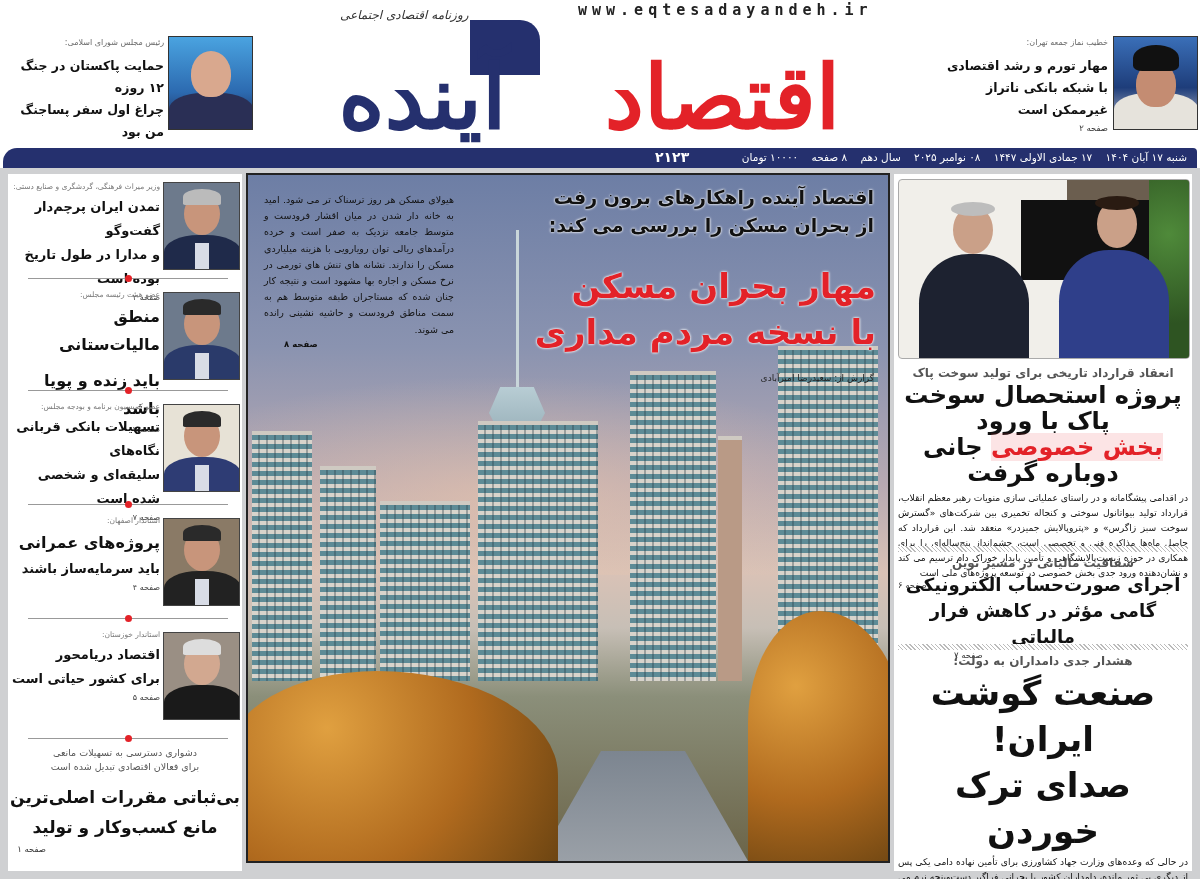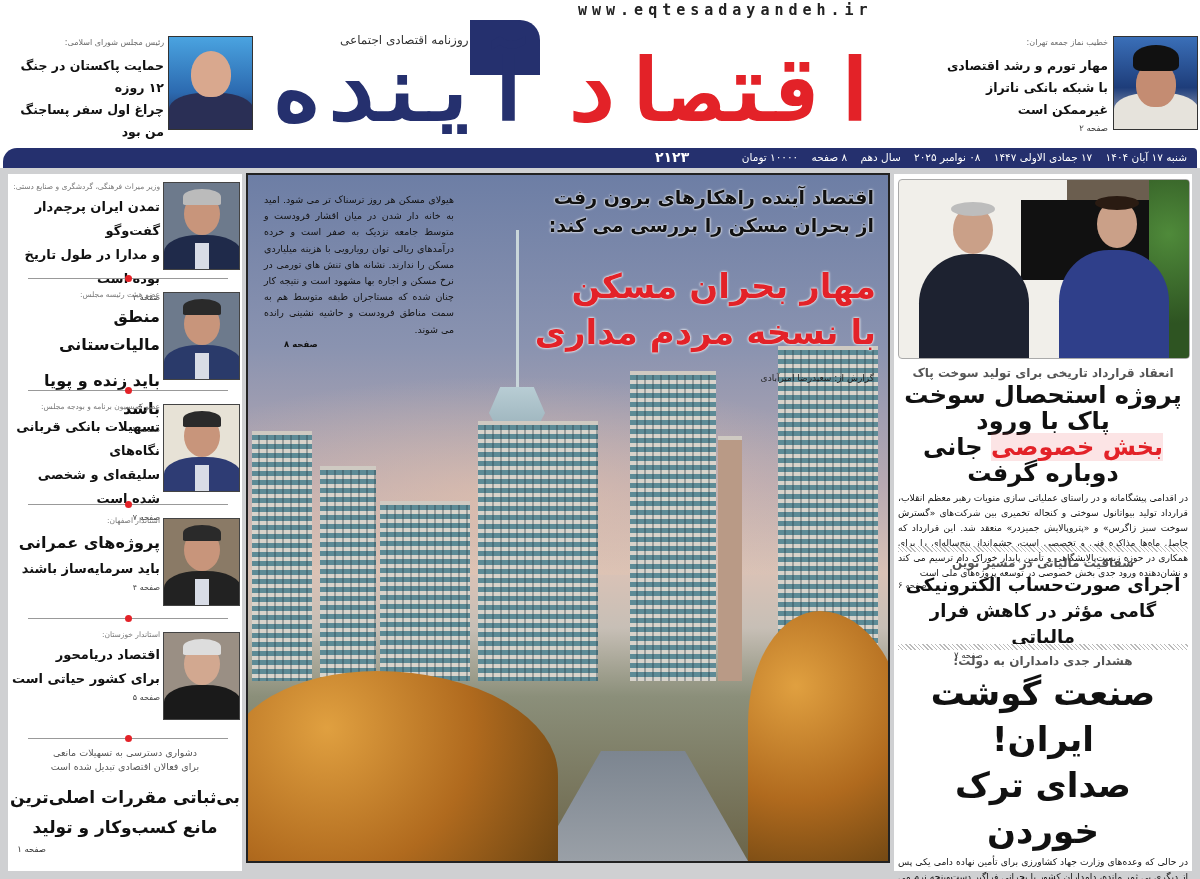--- a/index.html
+++ b/index.html
@@ -3,24 +3,24 @@
 <meta charset="utf-8">
 <style>
   * { box-sizing: border-box; margin: 0; padding: 0; }
   html, body { width: 1200px; height: 879px; overflow: hidden; background: #ffffff; }
   body { font-family: "DejaVu Sans", sans-serif; color: #111; position: relative; direction: ltr; }
   .rtl { direction: rtl; }
 
   
   .masthead { position: absolute; left: 0; top: 0; width: 1200px; height: 148px; background: #fff; }
   .url { position: absolute; left: 578px; top: 1px; font-family: "DejaVu Sans Mono", monospace; font-size: 15px; letter-spacing: 5px; color: #222; font-weight: bold; }
-  .tagline { position: absolute; left: 340px; top: 8px; font-family: "DejaVu Serif", serif; font-size: 12px; color: #333; margin-top: 25px; }
+  .tagline { position: absolute; left: 340px; top: 8px; font-family: "DejaVu Serif", serif; font-size: 12px; font-style: italic; color: #333; }
   .logo { position: absolute; left: 310px; top: 20px; width: 595px; height: 126px; }
   .logo .blue-hook { position: absolute; left: 160px; top: 0; width: 70px; height: 55px; background: #25306e; border-radius: 0 20px 0 0; }
-  .logo .word { position: absolute; top: 32px; height: 92px; font-family: Liberation Mono, monospace; font-weight: bold; font-size: 88px; line-height: 92px; white-space: nowrap; direction: rtl; }
+  .logo .word { position: absolute; top: 32px; height: 92px; font-family: Liberation Sans, sans-serif; font-weight: bold; font-size: 88px; line-height: 92px; white-space: nowrap; direction: rtl; }
   .logo .w-blue { left: 0; width: 225px; color: #25306e; text-align: center; }
   .logo .w-red { left: 230px; width: 365px; color: #e32228; text-align: center; }
 
   .top-promo { position: absolute; top: 28px; height: 110px; }
   .promo-left { left: 0; width: 255px; }
   .promo-right { left: 940px; width: 260px; }
   .promo-photo { position: absolute; top: 8px; width: 85px; height: 94px; border: 1px solid #333; overflow: hidden; }
   .promo-left .promo-photo { left: 168px; background: linear-gradient(180deg,#4aa3e0 0%, #2c6ab0 60%, #1e2a55 100%); }
   .promo-right .promo-photo { left: 173px; background: linear-gradient(180deg,#3a6fb8 0%, #1e3d7a 55%, #c8c8d0 100%); }
   .promo-photo .head { position: absolute; width: 40px; height: 46px; border-radius: 50% 50% 45% 45%; background: #d9a88e; left: 22px; top: 14px; }

